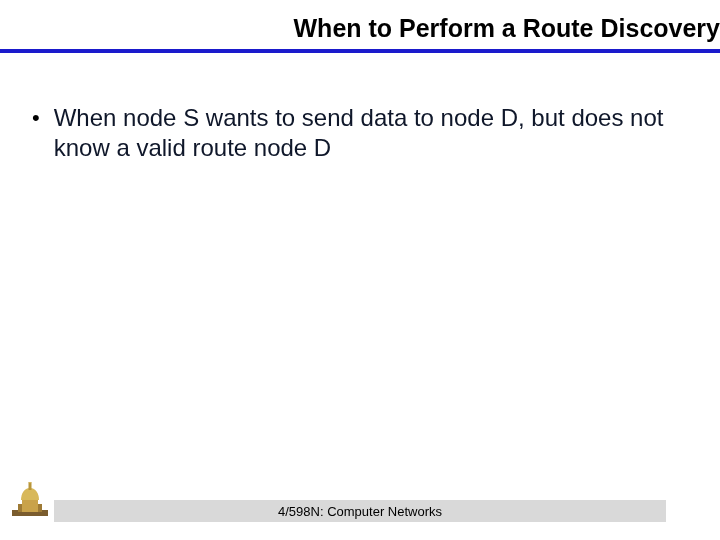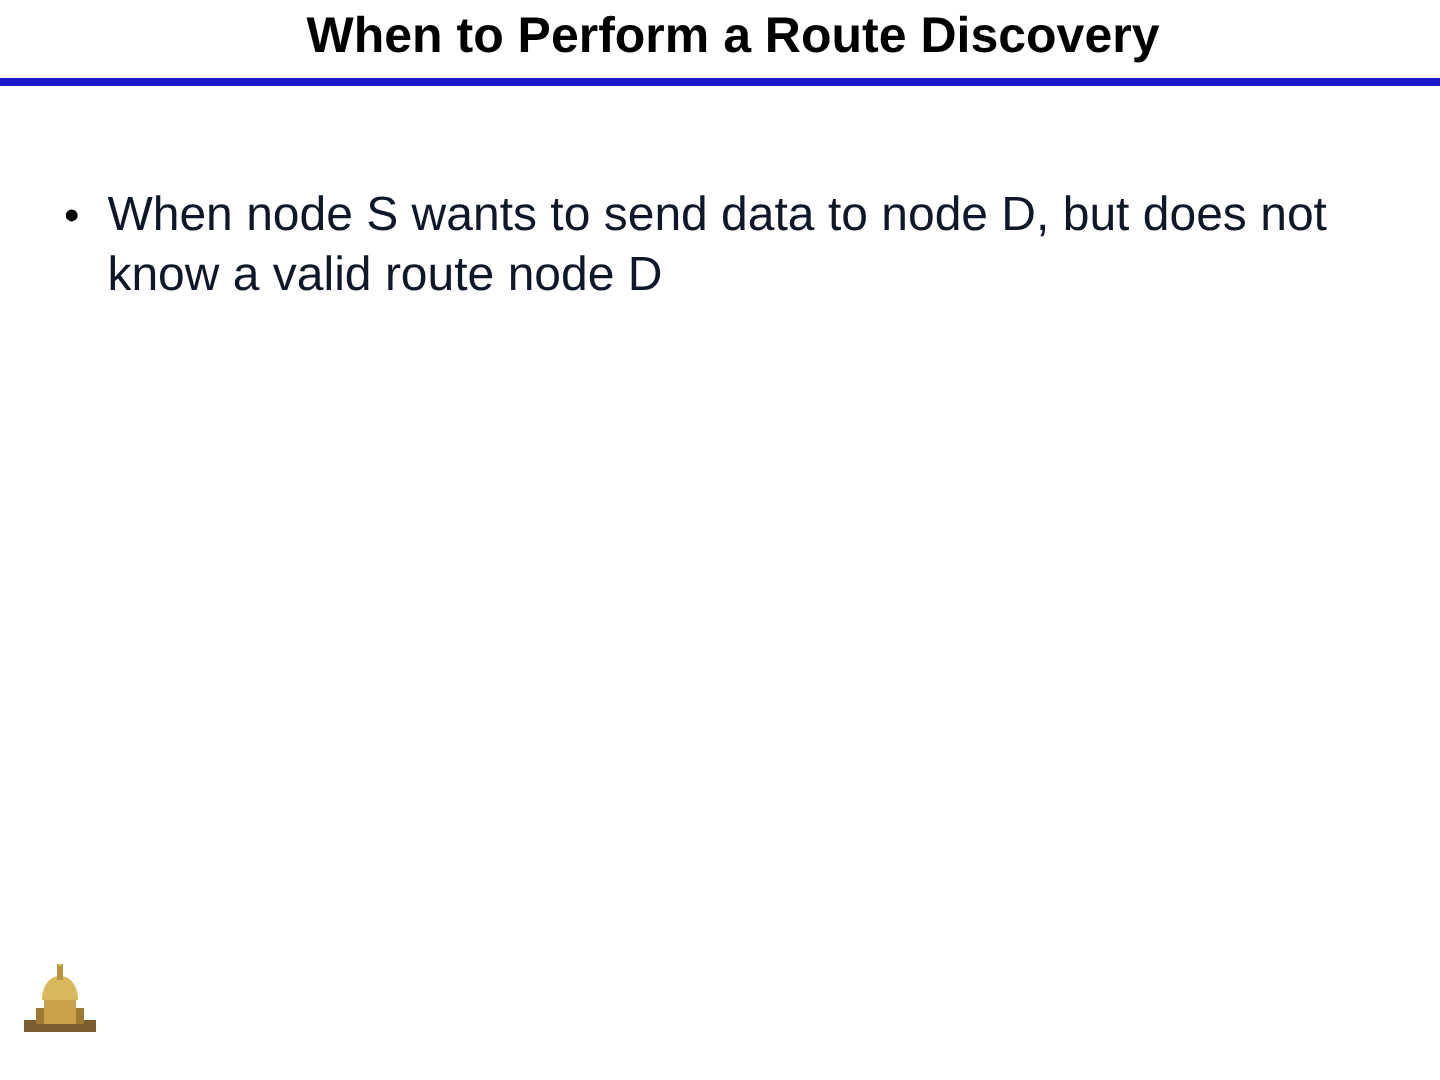--- a/index.html
+++ b/index.html
@@ -5,22 +5,22 @@
   * { margin: 0; padding: 0; box-sizing: border-box; }
   body {
     width: 720px;
     height: 540px;
     background: #ffffff;
     font-family: Arial, Helvetica, sans-serif;
     position: relative;
     overflow: hidden;
   }
   .title-area {
-    padding-top: 4px;
-    text-align: center;
+    padding-top: 14px;
+    text-align: right;
     margin-left: 13px;
   }
   .title {
     font-size: 25px;
     font-weight: bold;
     color: #000;
     display: inline-block;
   }
   .title-rule {
     margin-top: 6px;
@@ -86,20 +86,23 @@
 <div class="title-rule"></div>
 
 <div class="content">
   <div class="bullet-row">
     <div class="bullet-dot">•</div>
     <div class="bullet-text">When node S wants to send data to node D, but does not know a valid route node D</div>
   </div>
 </div>
 
 <div class="footer">
+  <div class="footer-bar">
+    <span class="footer-text">4/598N: Computer Networks</span>
+  </div>
   <svg class="logo" viewBox="0 0 36 34">
     <rect x="0" y="28" width="36" height="6" fill="#7a5c2e"></rect>
     <rect x="10" y="18" width="16" height="12" fill="#c9a24a"></rect>
     <path d="M18 6 C12 6 9 12 9 18 L27 18 C27 12 24 6 18 6 Z" fill="#d8b85a"></path>
     <rect x="16.5" y="0" width="3" height="8" fill="#b8953a"></rect>
     <circle cx="18" cy="0" r="1.2" fill="#d8b85a"></circle>
     <rect x="6" y="22" width="4" height="8" fill="#9e7a35"></rect>
     <rect x="26" y="22" width="4" height="8" fill="#9e7a35"></rect>
   </svg>
 </div>

